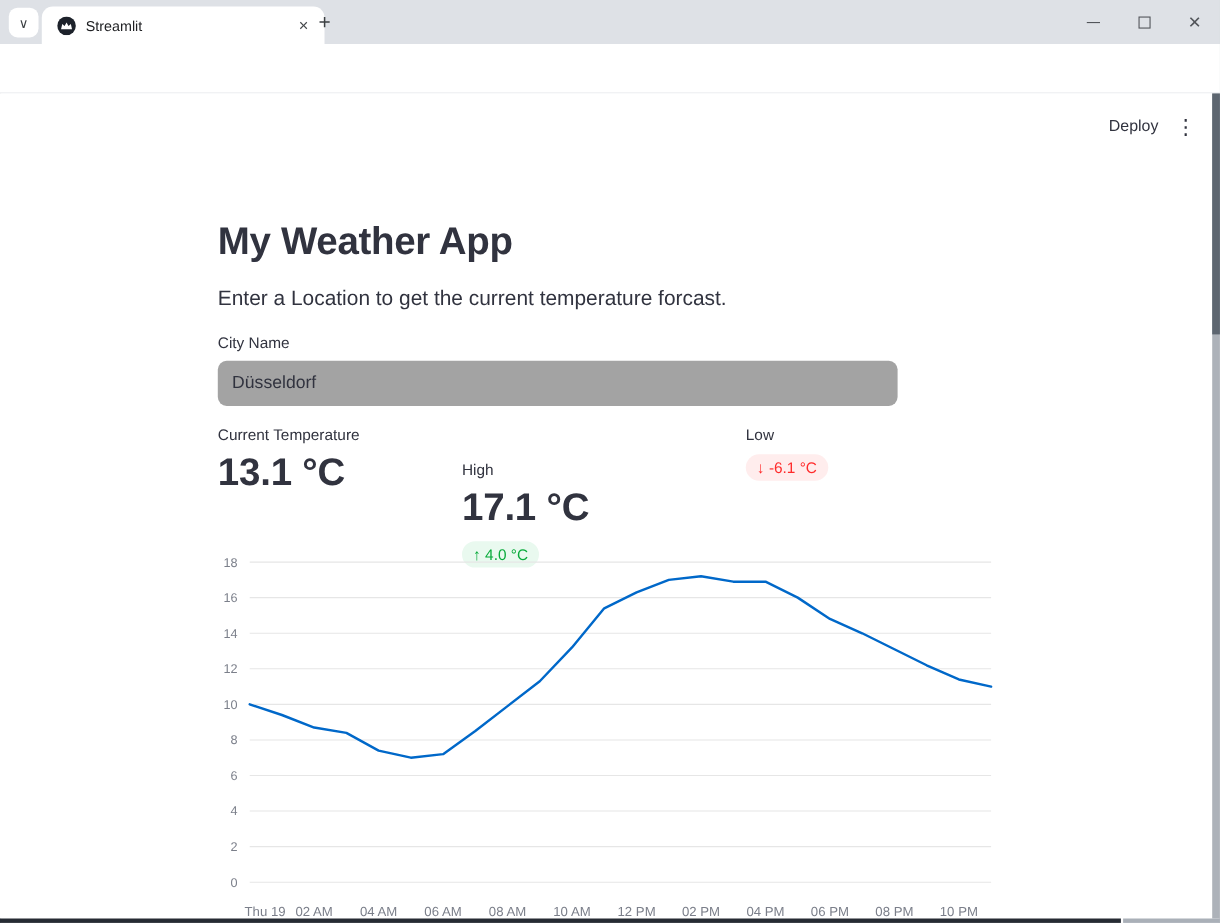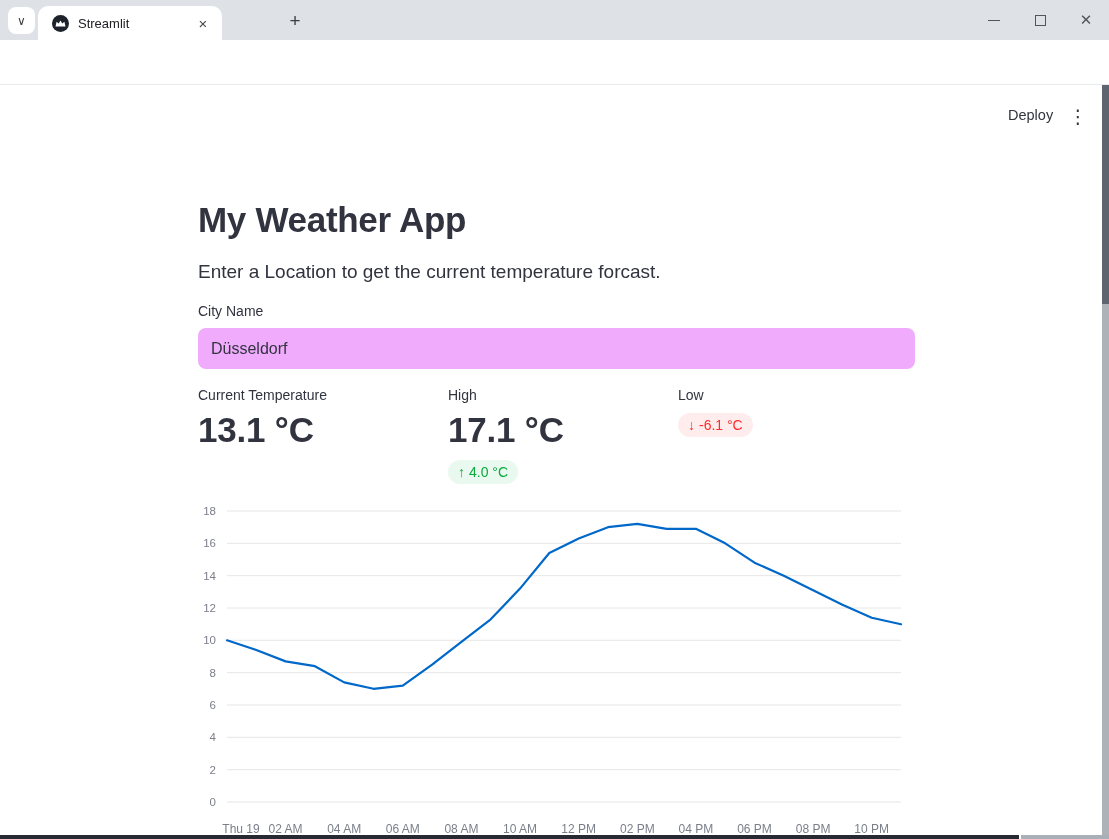--- a/index.html
+++ b/index.html
@@ -5,21 +5,21 @@
   * { margin:0; padding:0; box-sizing:border-box; }
   html,body { width:1109px; height:839px; overflow:hidden; }
   body { position:relative; font-family:"Liberation Sans","DejaVu Sans",sans-serif; background:#fff;
          box-shadow: inset 1px 0 0 #c9cdd2, inset -1px 0 0 #c9cdd2; }
 
   
   .titlebar { position:absolute; left:0; top:0; width:1109px; height:40px; background:#dee1e6; }
   .tab-search-btn { position:absolute; left:8px; top:7px; width:27px; height:27px; background:#fff;
                     border-radius:8px; display:flex; align-items:center; justify-content:center;
                     color:#3c4043; font-size:12px; }
-  .tab { position:absolute; left:38px; top:6px; width:184px; height:34px; background:#fff;
+  .tab { position:absolute; left:38px; top:6px; width:257px; height:34px; background:#fff;
          border-radius:10px 10px 0 0; display:flex; align-items:center; }
   .favicon { width:17px; height:17px; margin-left:14px; flex:0 0 auto; }
   .tab-title { font-size:13px; color:#202124; margin-left:9px; flex:1 1 auto; white-space:nowrap; overflow:hidden; }
   .tab-close { width:18px; height:18px; margin-right:10px; display:flex; align-items:center; justify-content:center;
                color:#44474a; font-size:15px; border-radius:50%; }
   .new-tab-btn { position:absolute; left:282px; top:8px; width:26px; height:26px; display:flex;
                  align-items:center; justify-content:center; font-size:19px; color:#3c4043; border-radius:50%; }
   .win-controls { position:absolute; right:0; top:0; height:40px; display:flex; }
   .win-btn { width:46px; height:40px; display:flex; align-items:center; justify-content:center; color:#52555a; }
   .min-glyph { width:12px; height:0; border-top:1.4px solid #52555a; }
@@ -44,26 +44,26 @@
   
   .page { position:absolute; left:0; top:85px; width:1109px; height:750px; background:#fff; }
   .deploy-label { position:absolute; left:1008px; top:107px; font-size:14.5px; color:#31333f; }
   .app-kebab { position:absolute; left:1068px; top:103px; width:20px; height:26px; display:flex;
                align-items:center; justify-content:center; font-size:19px; color:#31333f; }
 
   .app-title { position:absolute; left:198px; top:200px; font-size:35px; font-weight:700; color:#31333f;
                letter-spacing:-0.3px;text-align:right; }
   .app-subtitle { position:absolute; left:198px; top:261px; font-size:19px; color:#31333f; }
   .input-label { position:absolute; left:198px; top:303px; font-size:14px; color:#31333f; }
-  .city-input { position:absolute; left:198px; top:328px; width:717px; height:41px; background:#f0abfc;
+  .city-input { position:absolute; left:198px; top:328px; width:618px; height:41px; background:#a3a3a3;
                 border:none; border-radius:8px; font-size:16px; color:#31333f; padding:0 13px;
                 font-family:inherit; outline:none; }
 
   .metric { position:absolute; top:387px; width:224px; }
-  .metric-0 { left:198px; } .metric-1 { left:448px; } .metric-2 { left:678px; }
+  .metric-0 { left:198px; } .metric-1 { left:420px;margin-top:32px; } .metric-2 { left:678px; }
   .metric-label { font-size:14px; color:#31333f; }
   .metric-value { font-size:35px; font-weight:700; color:#31333f; margin-top:7px; letter-spacing:-0.2px; }
   .metric-delta { display:inline-flex; align-items:center; gap:4px; margin-top:10px; height:24px;
                   border-radius:12px; padding:0 10px; font-size:14px; }
   .delta-up { color:#09ab3b; background:#e9f9ef; }
   .delta-down { color:#ff2b2b; background:#ffeded; }
 
   .chart-wrap { position:absolute; left:190px; top:495px; width:725px; height:344px; }
   .ytick { font-size:11.5px; fill:#7b7f8a; }
   .xtick { font-size:12px; fill:#7b7f8a; }

